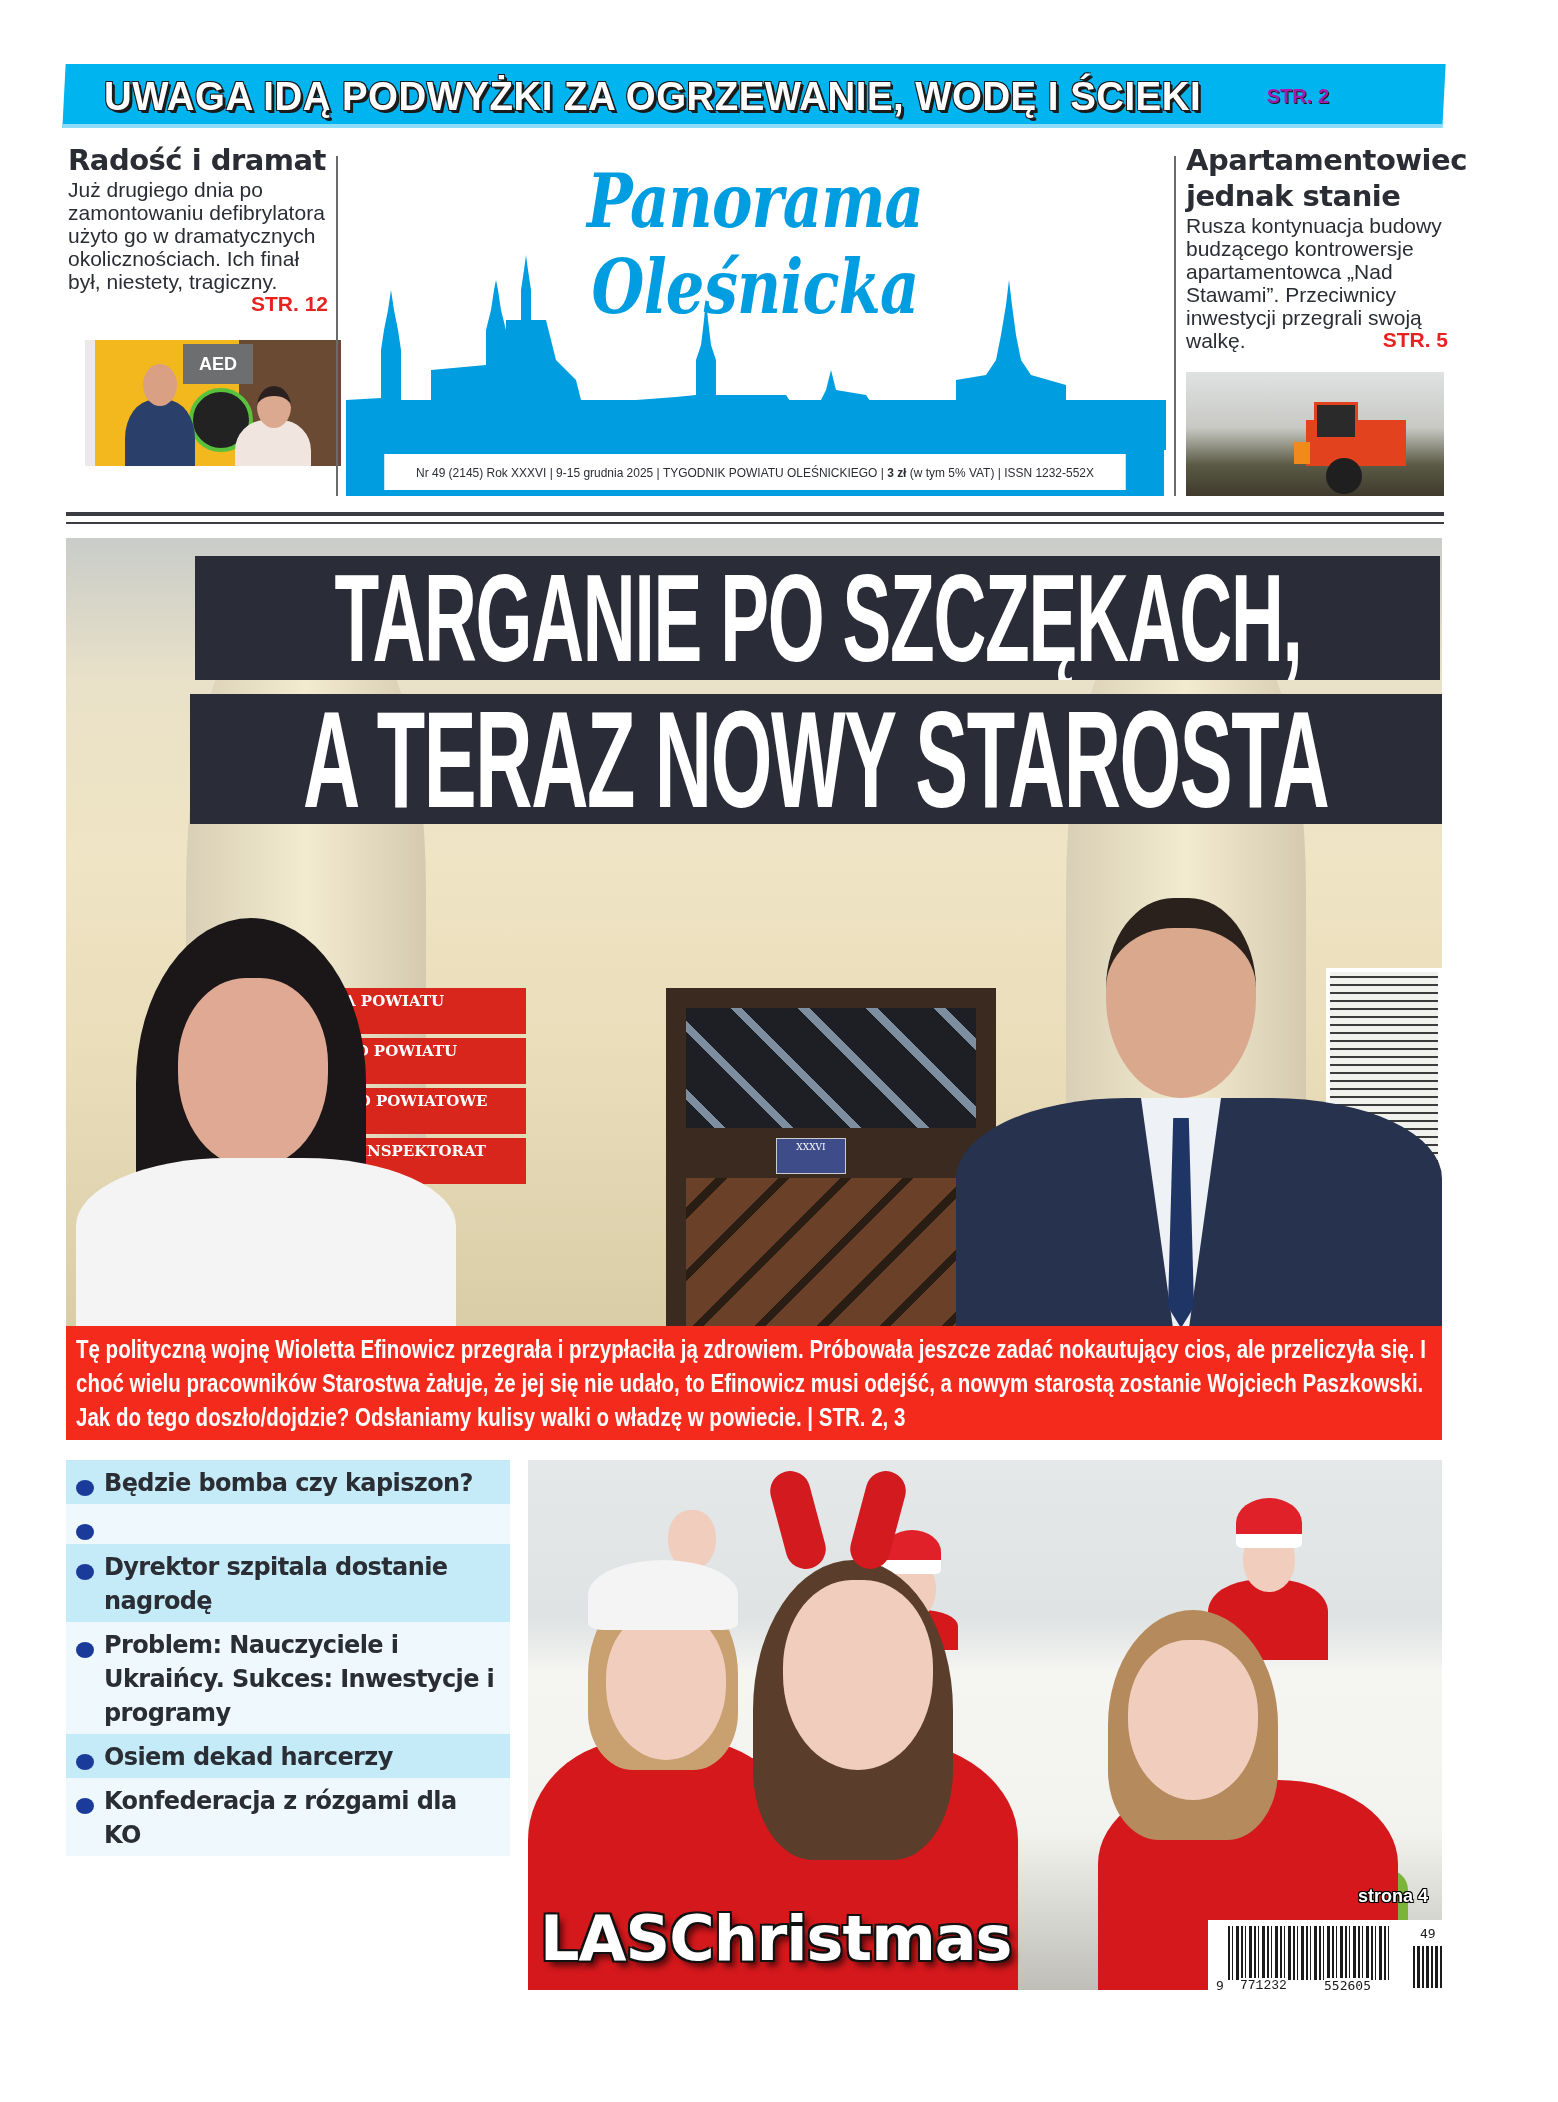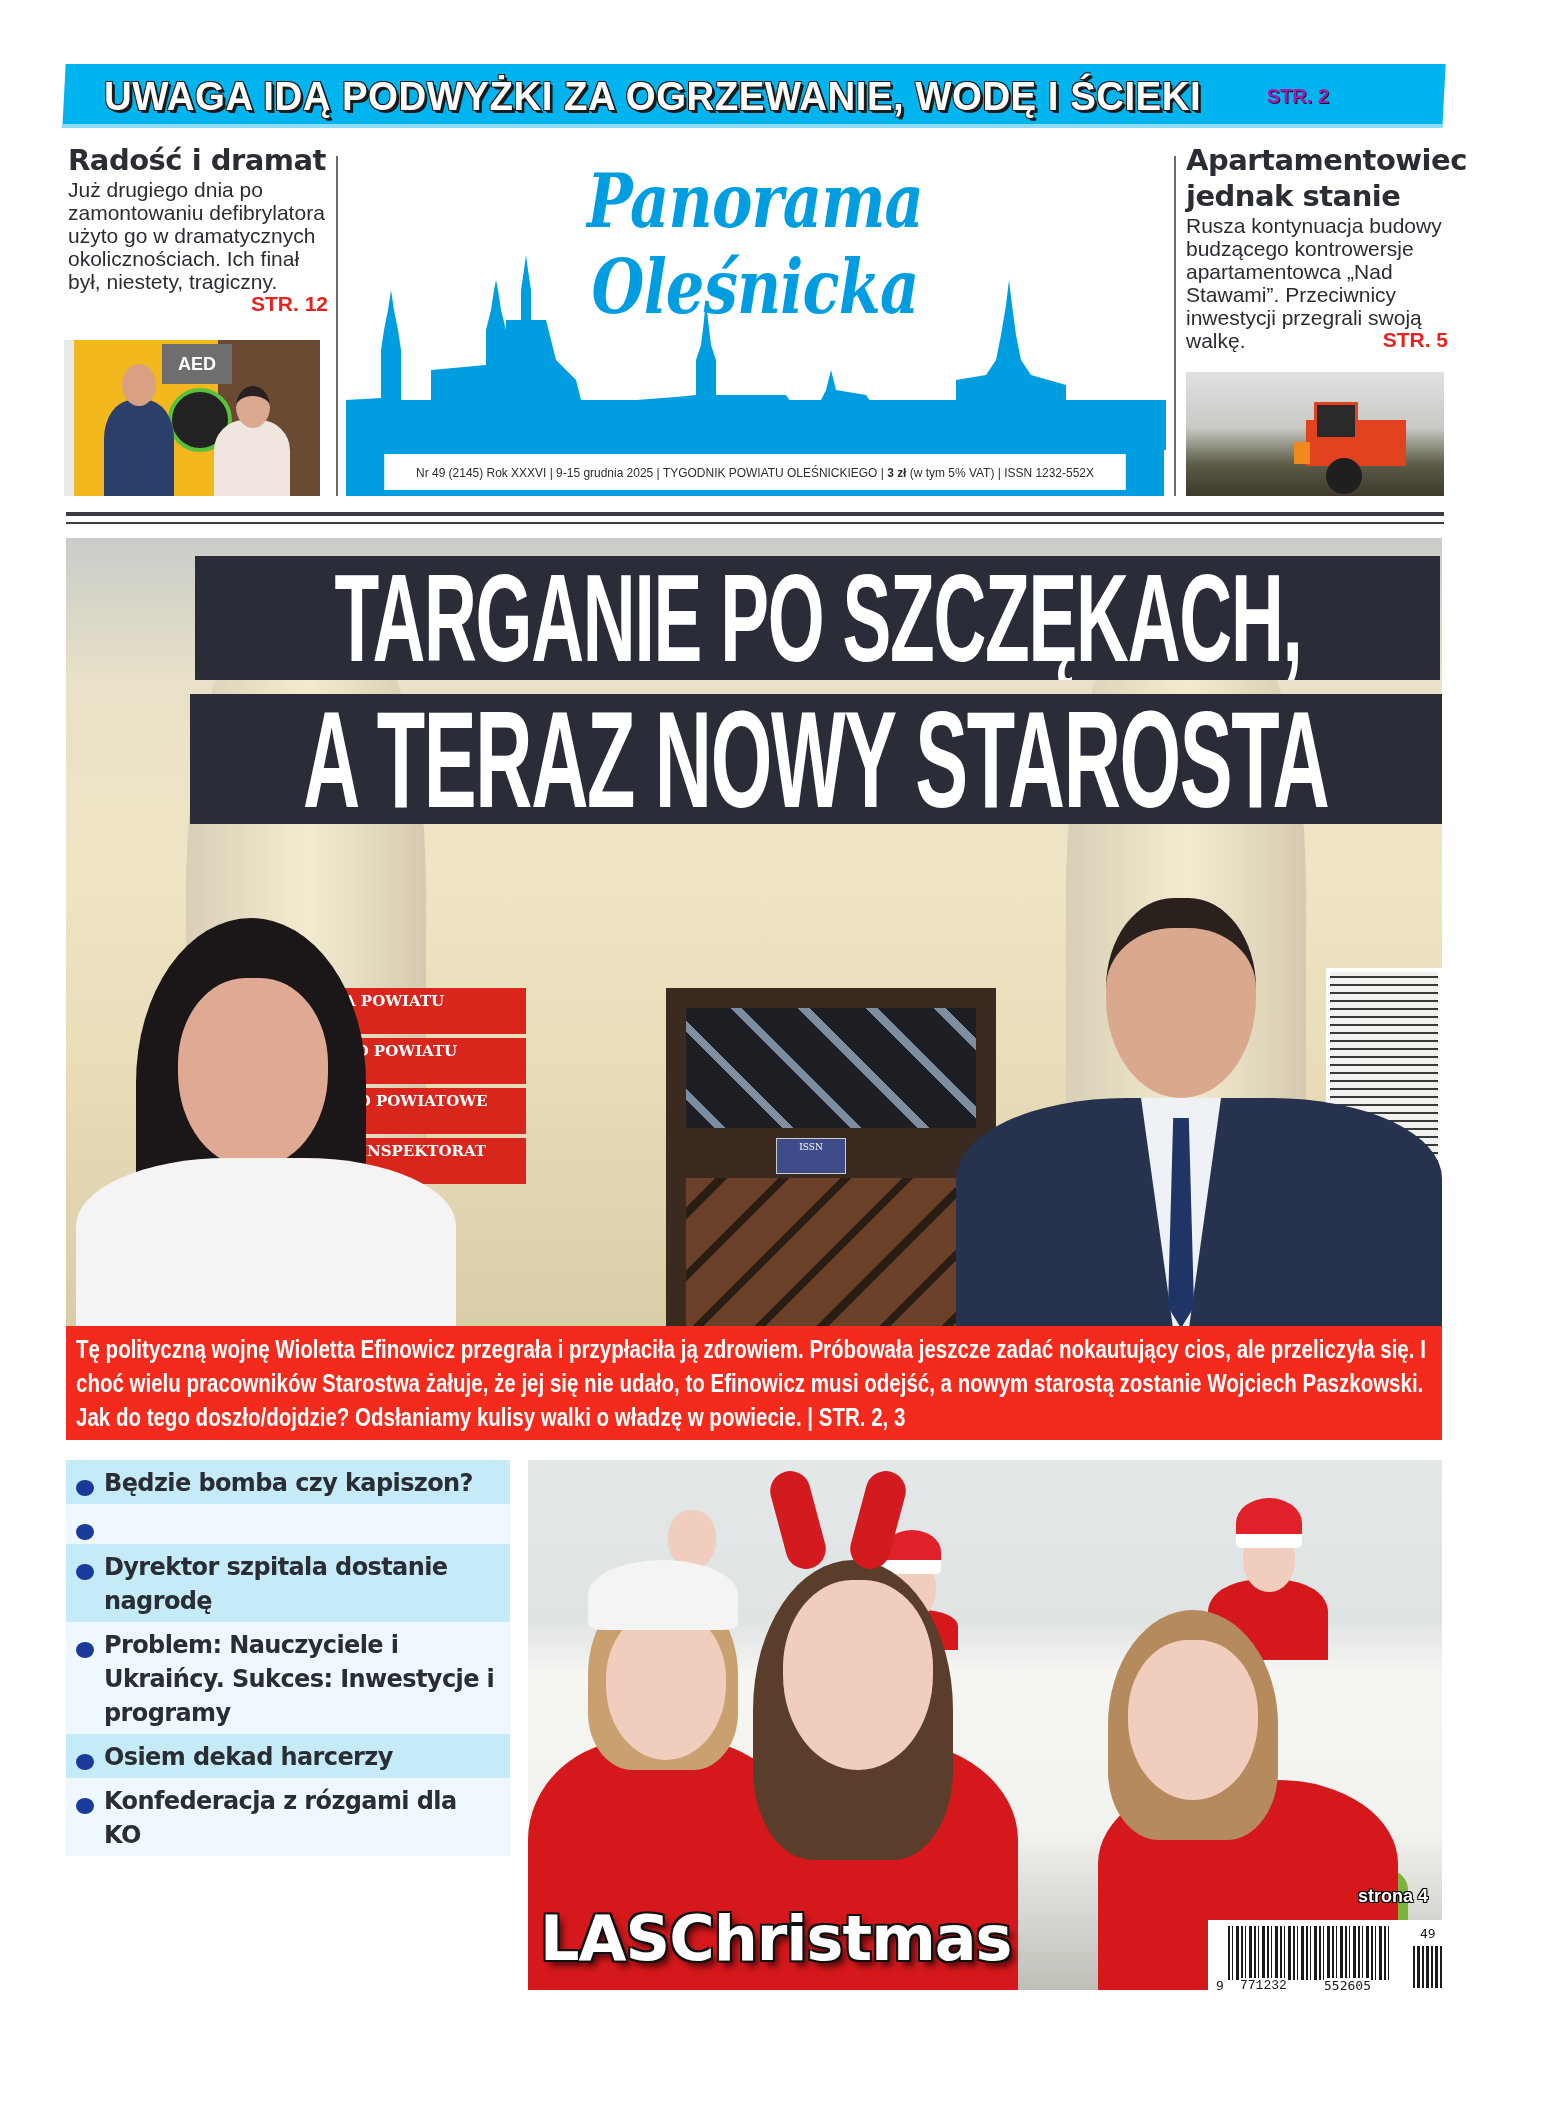--- a/index.html
+++ b/index.html
@@ -30,21 +30,21 @@
   }
 
   
   .teaser-left { position: absolute; left: 68px; top: 142px; width: 260px; }
   .teaser-right { position: absolute; left: 1186px; top: 142px; width: 262px; }
   .teaser-title { font-family: "DejaVu Sans", sans-serif; font-weight: bold; font-size: 29px; line-height: 36px; color: #2a2d34; letter-spacing: -0.5px; }
   .teaser-body { font-size: 21px; line-height: 23px; color: #2a2d34; }
   .teaser-ref { color: #e8231f; font-weight: bold; font-size: 21px; text-align: right; line-height: 22px; }
   .teaser-right .teaser-ref { margin-top: -23px; }
   .photo-aed {
-    position: absolute; left: 64px; top: 340px; width: 256px; height: 156px;
+    position: absolute; left: 85px; top: 340px; width: 256px; height: 126px;
     background: linear-gradient(90deg, #eaeaea 0 4%, #f2b81e 4% 60%, #6b4a33 60% 100%);
     overflow: hidden;
   }
   .photo-excav {
     position: absolute; left: 1186px; top: 372px; width: 258px; height: 124px;
     background: linear-gradient(180deg, #dfe2e2 0%, #c8c9c4 45%, #5a5a45 75%, #3f3a2d 100%);
     overflow: hidden;
   }
   .vline { position: absolute; width: 2px; background: #6b6b6b; }
 
@@ -226,21 +226,21 @@
   <div style="position:absolute;left:1260px;top:430px;width:116px;height:220px;background:repeating-linear-gradient(0deg,#f1f1ee 0 6px,#3a3a3a 6px 8px),#fff;border:4px solid #ffffff;"></div>
   <div class="signs">
     <div class="sign">A POWIATU</div>
     <div class="sign">AD POWIATU</div>
     <div class="sign">NO POWIATOWE</div>
     <div class="sign">Y INSPEKTORAT</div>
   </div>
   <div class="door">
     <div class="door-glass"></div>
     <div class="door-plaque">
-      <span style="display:block;color:#fff;font-size:9px;text-align:center;font-family:'DejaVu Serif',serif;padding-top:3px;">ISSN</span>
+      <span style="display:block;color:#fff;font-size:9px;text-align:center;font-family:'DejaVu Serif',serif;padding-top:3px;">XXXVI</span>
     </div>
     <div class="door-panel"></div>
   </div>
   <div class="person-left">
     <div class="hair"></div>
     <div class="face"></div>
     <div class="body"></div>
   </div>
   <div class="person-right">
     <div class="body"></div>

